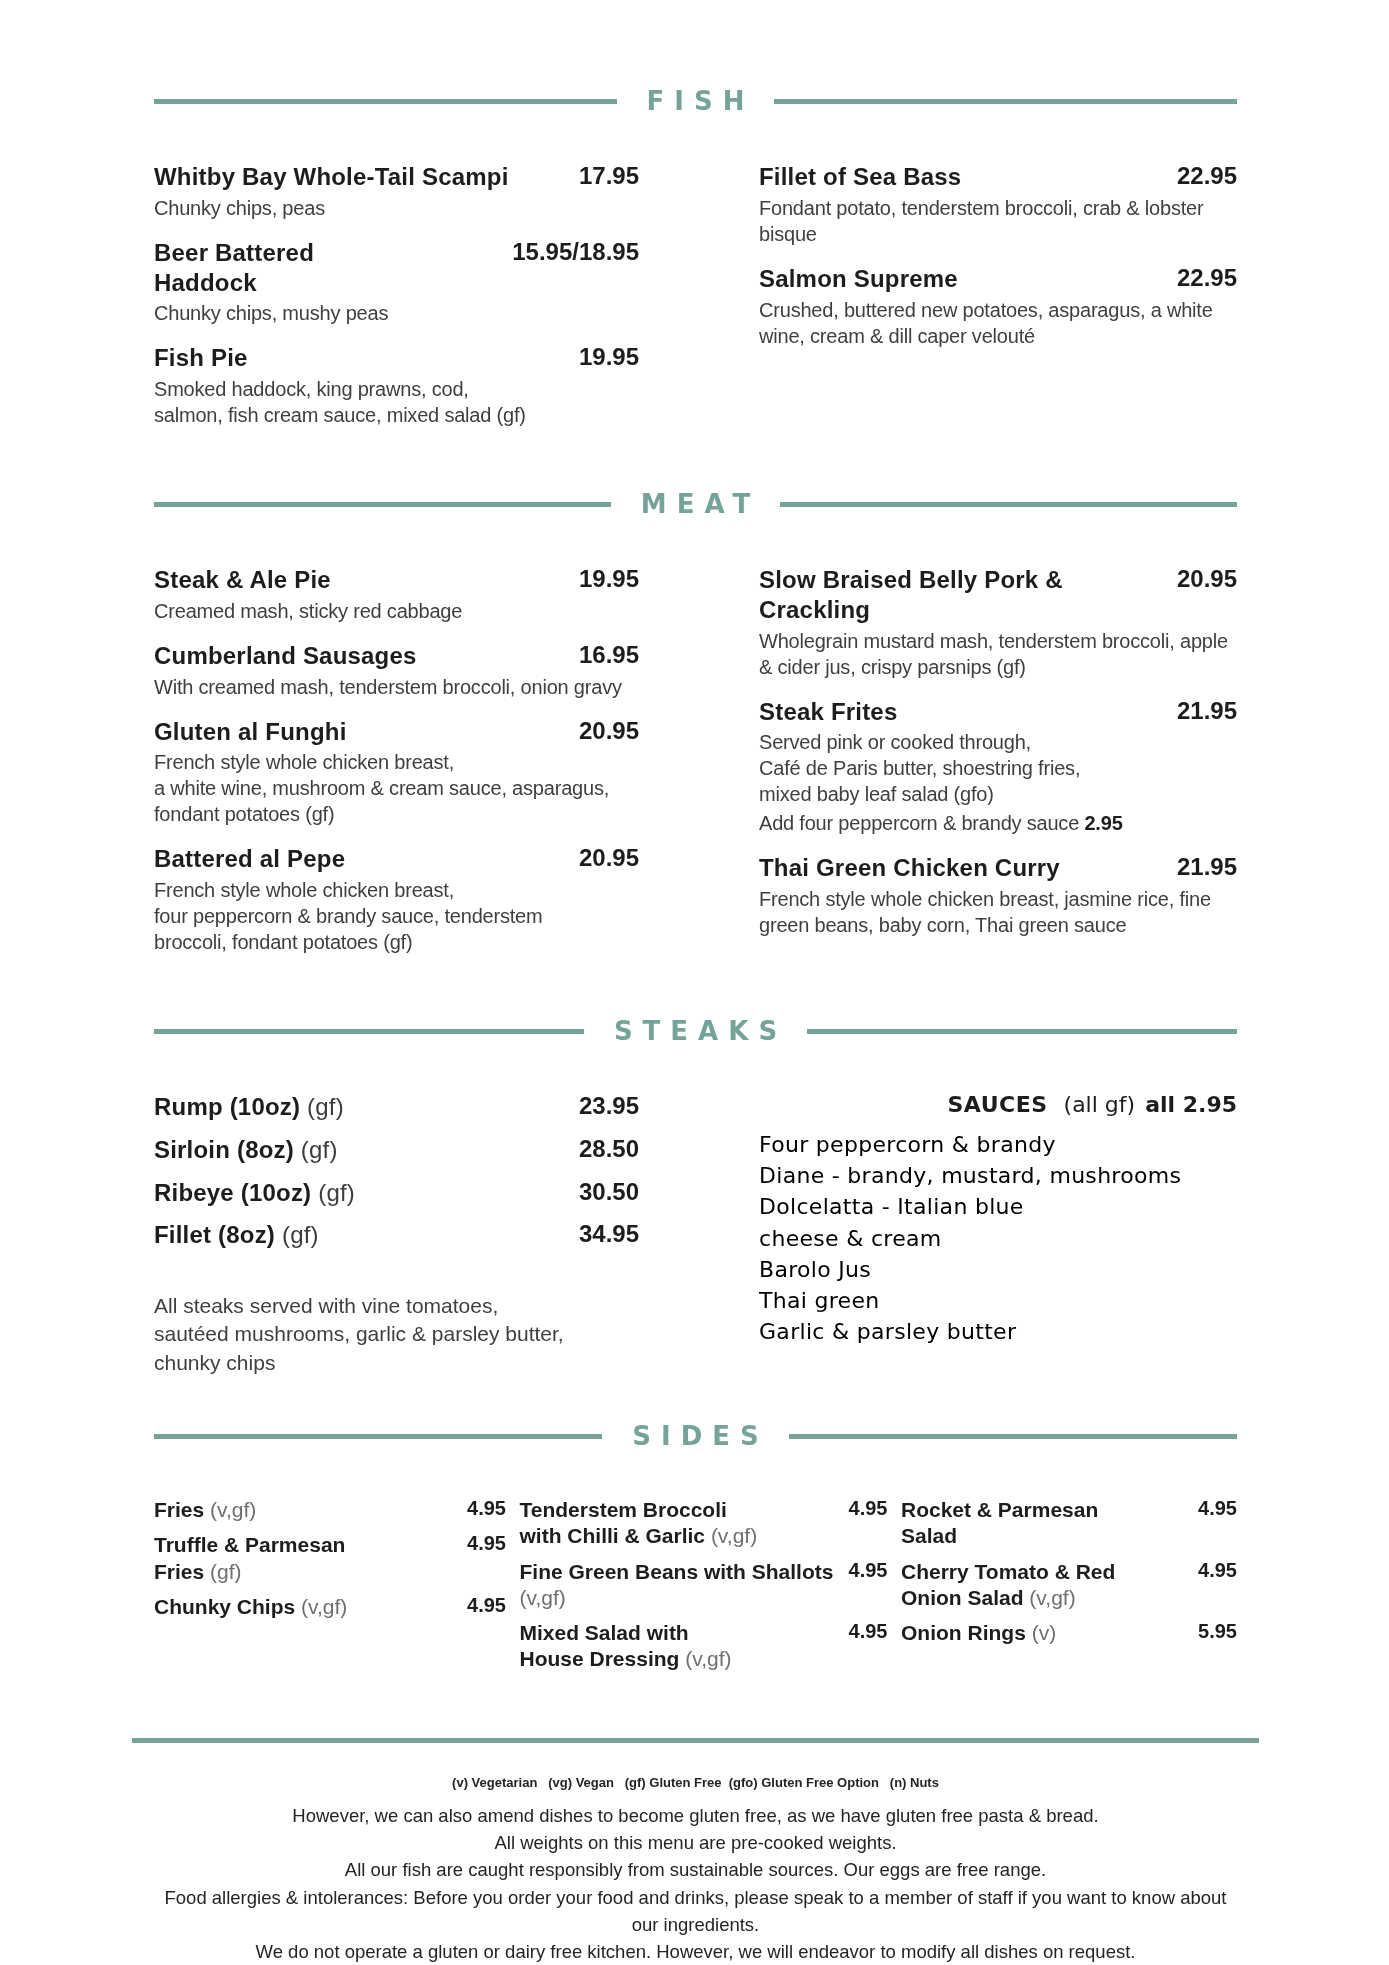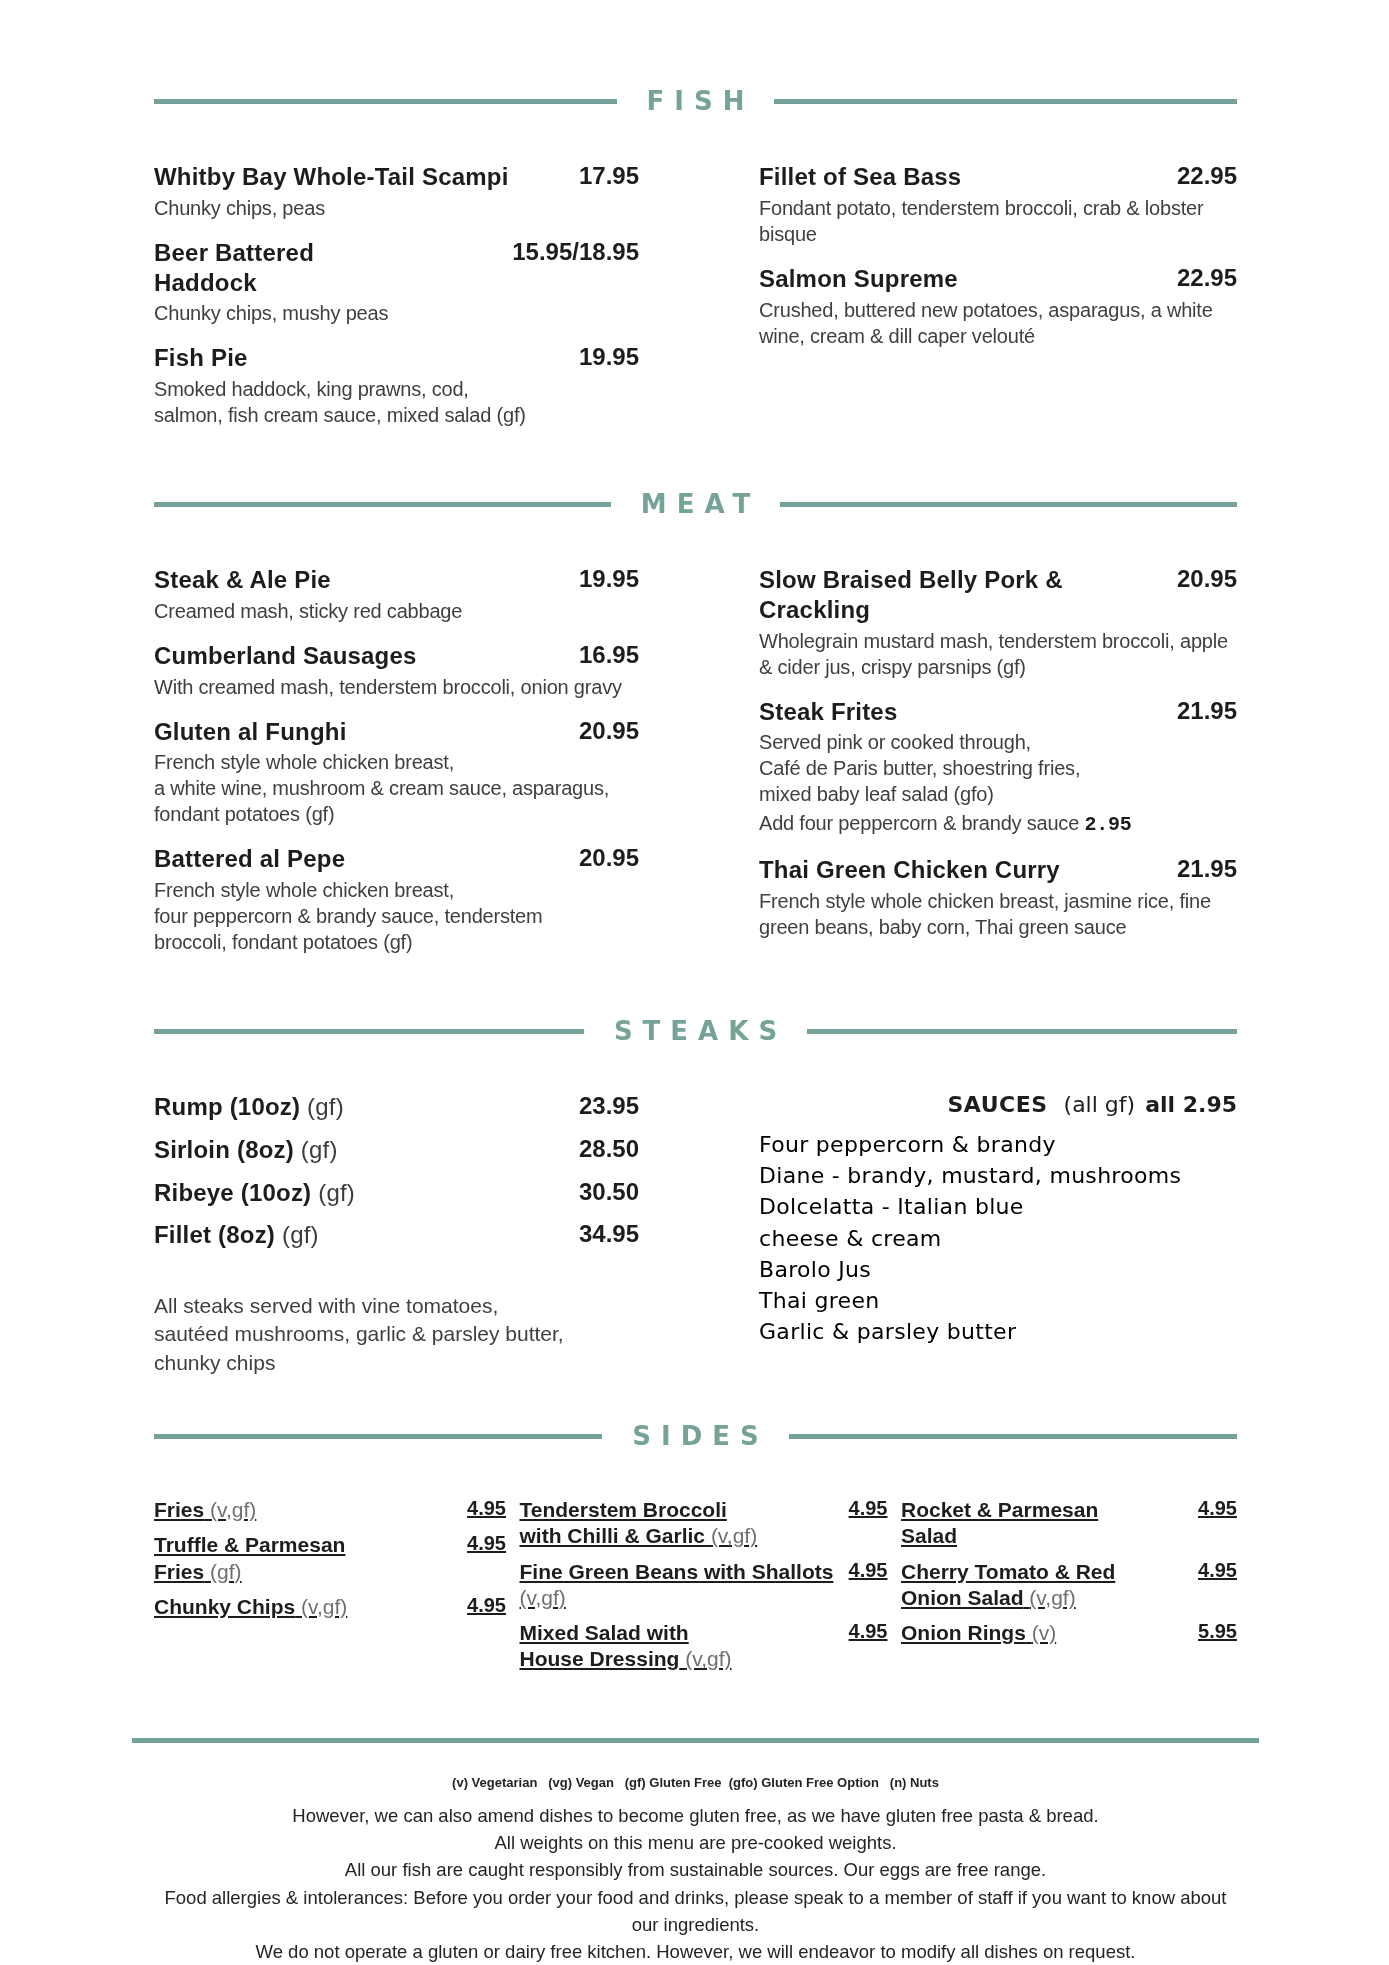--- a/index.html
+++ b/index.html
@@ -27,37 +27,37 @@
   .menu-item { margin-bottom:17px; }
   .item-row { display:flex; justify-content:space-between; align-items:flex-start; }
   .item-name { font-weight:700; font-size:24px; line-height:1.24; letter-spacing:0.2px; }
   .name-text { white-space:pre-line; }
   .diet-tag { font-weight:400; color:#3c3c3c; }
   .item-price { font-weight:700; font-size:24px; white-space:nowrap; margin-left:14px; }
   .item-desc {
     margin:3px 0 0; font-size:20px; line-height:1.3; letter-spacing:-0.2px;
     color:var(--muted); white-space:pre-line;
   }
-  .addon .addon-price { font-weight:700; color:var(--ink);font-family:Liberation Mono, monospace; }
+  .addon .addon-price { font-weight:700; color:var(--ink); }
 
   
   .col-steaks .menu-item { margin-bottom:13px; }
   .steak-note { margin:42px 0 0; font-size:21px; line-height:1.35; color:var(--muted); white-space:pre-line; }
   .sauces-head { font-family:"DejaVu Sans", sans-serif; font-size:22px; margin-bottom:12px;text-align:right; }
   .sauces-title { font-weight:700; letter-spacing:0.5px; }
   .sauces-qual { font-weight:400; margin-left:16px; }
   .sauces-price { font-weight:700; margin-left:10px; }
   .sauce-option {
     font-family:"DejaVu Sans", sans-serif; font-size:22px; font-weight:400;
     color:#000000; margin:0; line-height:1.42; letter-spacing:0.3px; white-space:pre-line;
   }
 
   
   .sides-cols { display:flex; justify-content:space-between; }
-  .side-col { width:352px;text-decoration:underline; }
+  .side-col { width:352px; }
   .side-col:nth-child(2) { width:368px; }
   .side-col:nth-child(3) { width:336px; }
   .side-item { display:flex; justify-content:space-between; align-items:flex-start; margin-bottom:9px; }
   .side-name { font-size:21px; font-weight:700; line-height:1.25; }
   .side-name .name-text { white-space:pre-line; }
   .side-tag { color:var(--tag); font-weight:400; }
   .side-price { font-size:20px; font-weight:700; white-space:nowrap; margin-left:10px; }
 
   
   .footer-divider { height:5px; background:var(--accent); margin:56px -22px 32px; }

